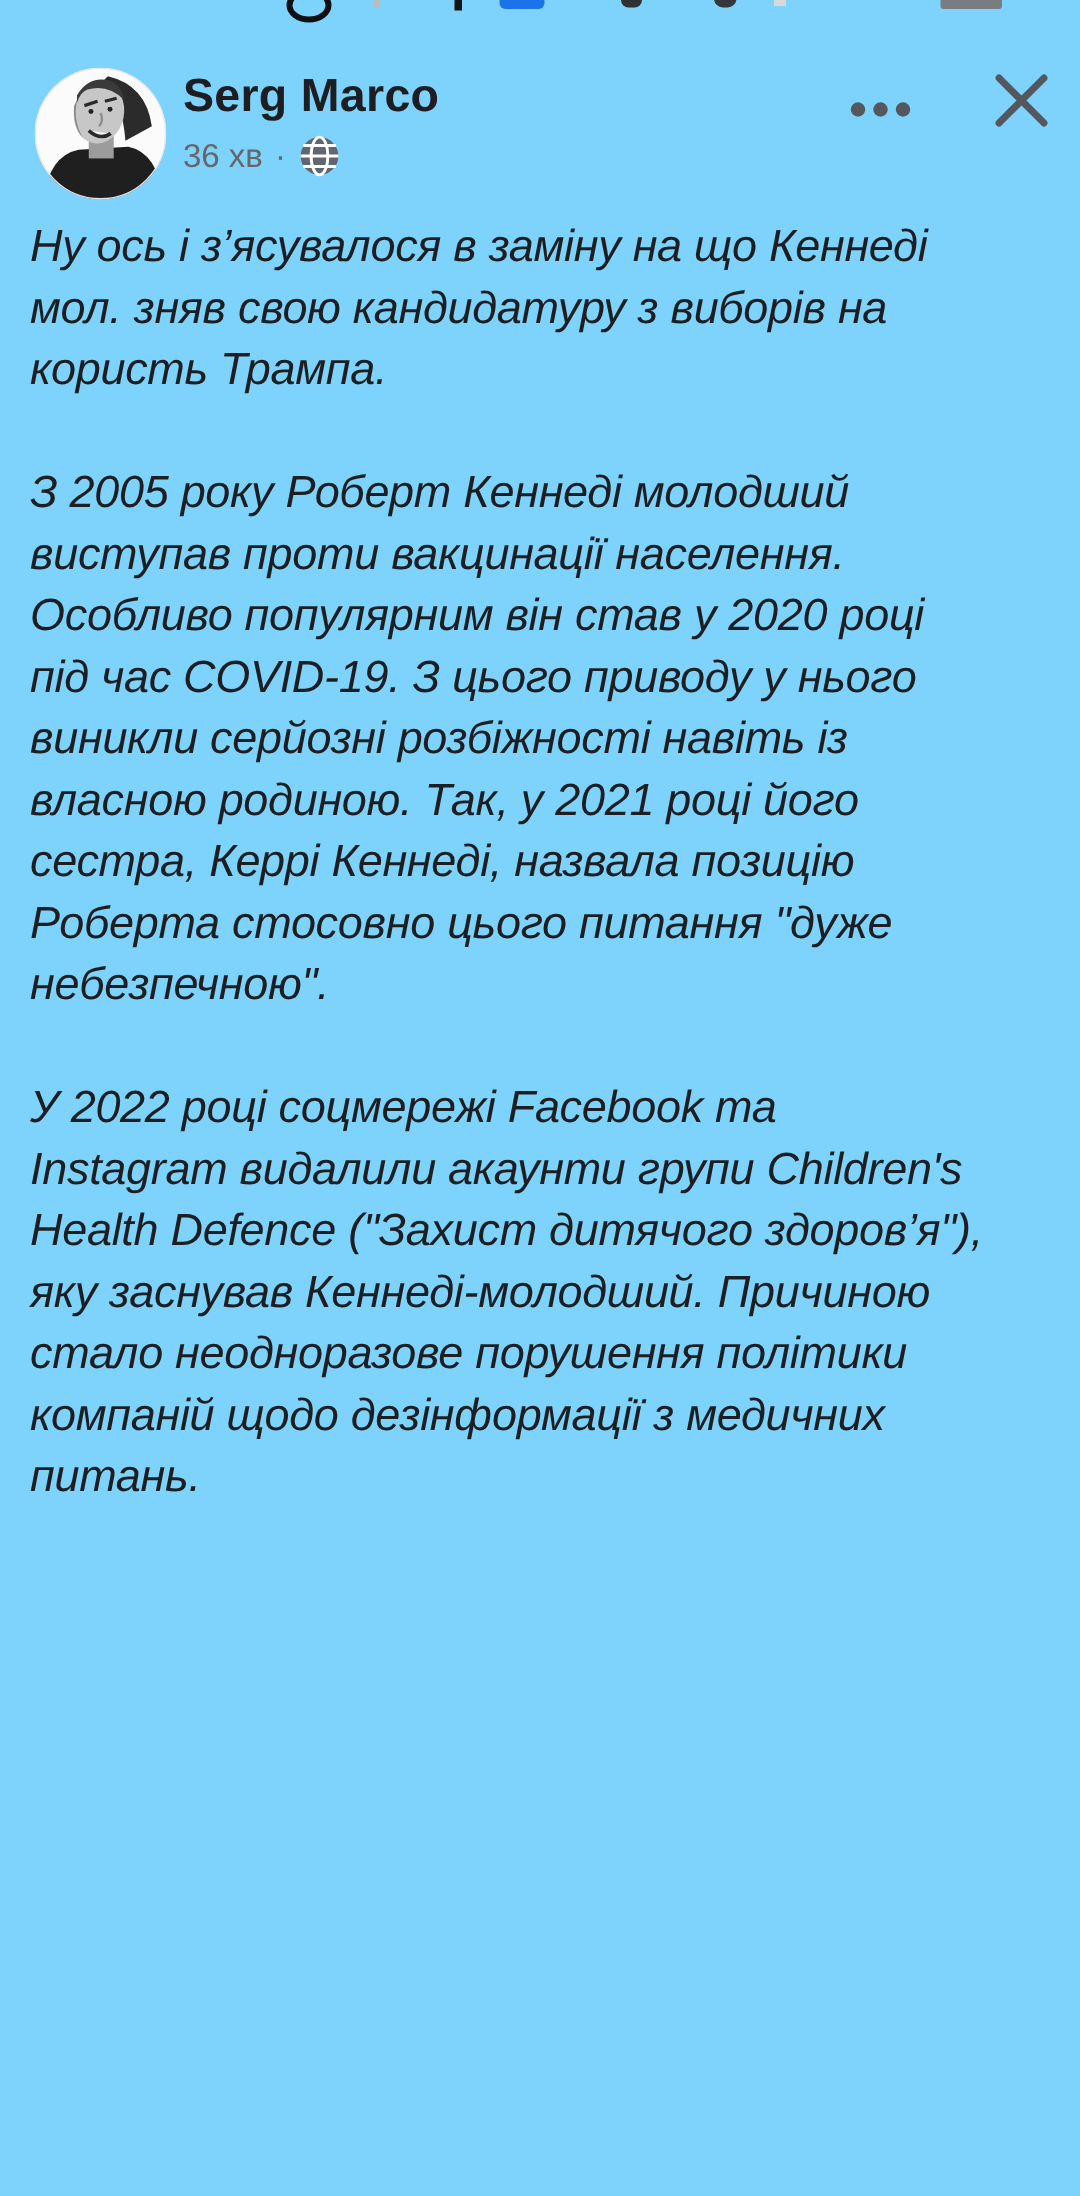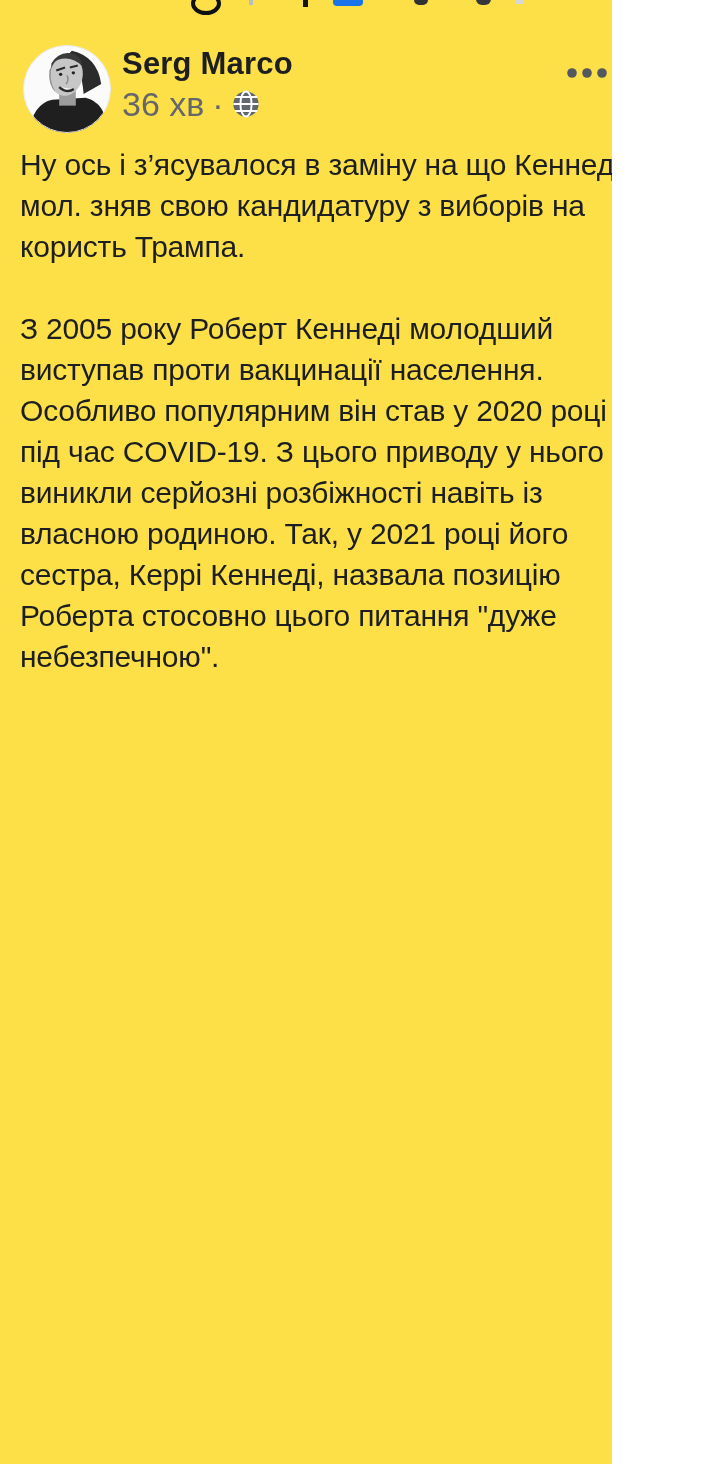--- a/index.html
+++ b/index.html
@@ -1,48 +1,48 @@
 <!DOCTYPE html>
 <html lang="uk"><head>
 <meta charset="utf-8">
 <style>
   html,body { margin:0; padding:0; background:#fff; }
   body { width:720px; height:1464px; overflow:hidden;
          font-family:"Liberation Sans", sans-serif; }
-  .page { position:relative; width:612px; height:1464px; background:#fde047; overflow:hidden; }
+  .page { position:relative; width:720px; height:1464px; background:#7dd3fc; overflow:hidden; }
 
   
   .top-strip { position:absolute; top:0; left:0; width:720px; height:10px; }
   .frag { position:absolute; }
   .frag-ring   { left:191px; top:-8px; width:22px; height:15px; border:4px solid #0f1011; border-radius:50%; }
   .frag-tick   { left:249px; top:0;    width:4px;  height:5px;  background:#b9bdc1; }
   .frag-bar    { left:303px; top:0;    width:5px;  height:7px;  background:#131416; }
   .frag-blue   { left:333px; top:-3px; width:30px; height:9px;  background:#1a73e8; border-radius:4px; }
   .frag-blob1  { left:414px; top:-2px; width:14px; height:7px;  background:#2f3133; border-radius:0 0 5px 5px; }
   .frag-blob2  { left:476px; top:-2px; width:15px; height:7px;  background:#35373a; border-radius:0 0 6px 6px; }
   .frag-faint  { left:516px; top:0;    width:8px;  height:4px;  background:#d6d8da; }
   .frag-gbar   { left:627px; top:0;    width:41px; height:6px;  background:#797c80; border-radius:0 0 2px 2px; }
 
   
   .header { position:absolute; top:45px; left:23px; right:16px; height:88px; }
   .avatar { position:absolute; left:0; top:0; width:88px; height:88px; border-radius:50%; overflow:hidden; }
   .meta   { position:absolute; left:99px; top:2px; }
   .author { font-size:31px; font-weight:700; color:#1c1e21; letter-spacing:.2px; line-height:34px; }
   .subrow { display:flex; align-items:center; gap:8px; margin-top:8px;
-            font-size:34px; color:#65676b; line-height:30px; }
+            font-size:22px; color:#65676b; line-height:30px; }
   .subrow .dot { color:#65676b; }
   .hbtn { background:none; border:none; padding:0; cursor:pointer; position:absolute; top:0; }
   .btn-more  { left:543px; top:13px; width:42px; height:32px; }
   .btn-close { left:636px; top:0;    width:44px; height:44px; }
 
   
   .post-text { position:absolute; top:144px; left:20px; width:700px;
                font-size:30px; line-height:41px; letter-spacing:-0.2px;
                color:#1c1e21; }
-  .post-text p { margin:0 0 41px 0; white-space:pre; }
+  .post-text p { margin:0 0 41px 0; white-space:pre;font-style:italic; }
 </style>
 </head>
 <body>
 
 <div class="page">
 
   <div class="top-strip">
     <div class="frag frag-ring"></div>
     <div class="frag frag-tick"></div>
     <div class="frag frag-bar"></div>
@@ -115,15 +115,22 @@
 користь Трампа.</p>
     <p>З 2005 року Роберт Кеннеді молодший
 виступав проти вакцинації населення.
 Особливо популярним він став у 2020 році
 під час COVID-19. З цього приводу у нього
 виникли серйозні розбіжності навіть із
 власною родиною. Так, у 2021 році його
 сестра, Керрі Кеннеді, назвала позицію
 Роберта стосовно цього питання "дуже
 небезпечною".</p>
+    <p>У 2022 році соцмережі Facebook та
+Instagram видалили акаунти групи Children's
+Health Defence ("Захист дитячого здоров’я"),
+яку заснував Кеннеді-молодший. Причиною
+стало неодноразове порушення політики
+компаній щодо дезінформації з медичних
+питань.</p>
   </div>
 
 </div>
 
 </body></html>

